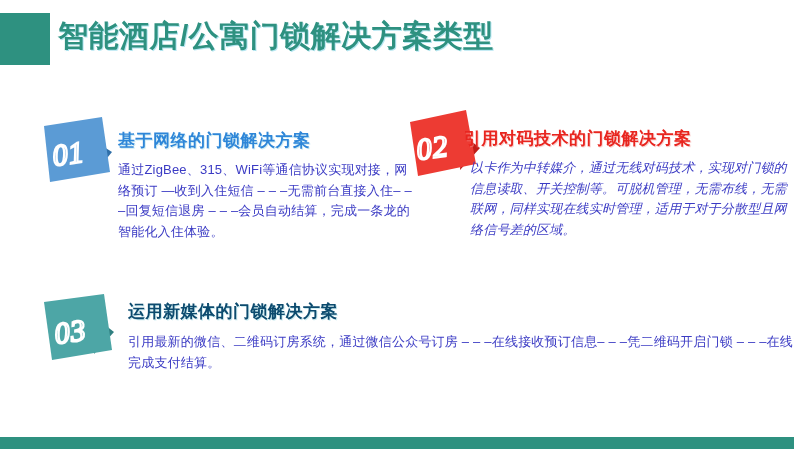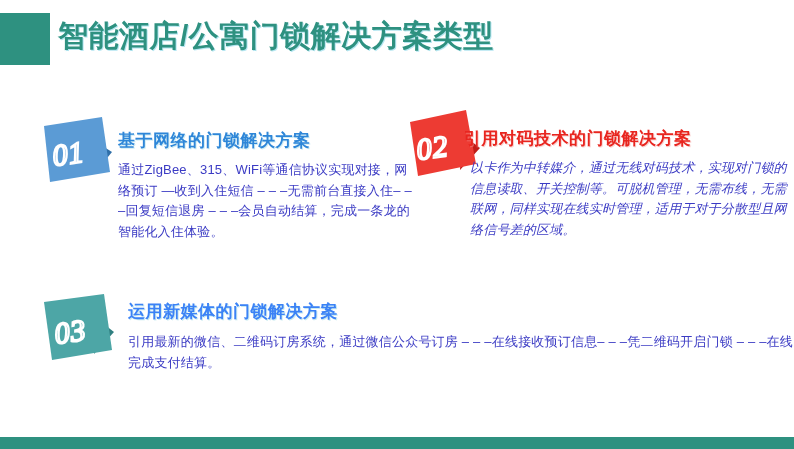--- a/index.html
+++ b/index.html
@@ -99,21 +99,21 @@
   }
 
   #card-1 .card-head { left: 82px; top: 17px; color: #2e86d8; }
   #card-1 .card-body { left: 82px; top: 48px; width: 300px; }
 
   #card-2 .badge { left: 2px; top: 2px; }
   #card-2 .card-head { left: 62px; top: 23px; color: #e8251f;
                         text-shadow: 1px 1px 0 rgba(245, 160, 155, 0.45); }
   #card-2 .card-body { left: 68px; top: 54px; width: 320px; font-style: italic; }
 
-  #card-3 .card-head { left: 92px; top: 12px; color: #3b82f6;
+  #card-3 .card-head { left: 92px; top: 12px; color: #0c4a6e;
                         text-shadow: 1px 1px 0 rgba(150, 215, 225, 0.5); }
   #card-3 .card-body { left: 92px; top: 44px; width: 670px; }
 </style>
 </head>
 <body>
 
 <div id="title-bar">
   <div id="title-block"></div>
   <div id="page-title">智能酒店/公寓门锁解决方案类型</div>
 </div>

